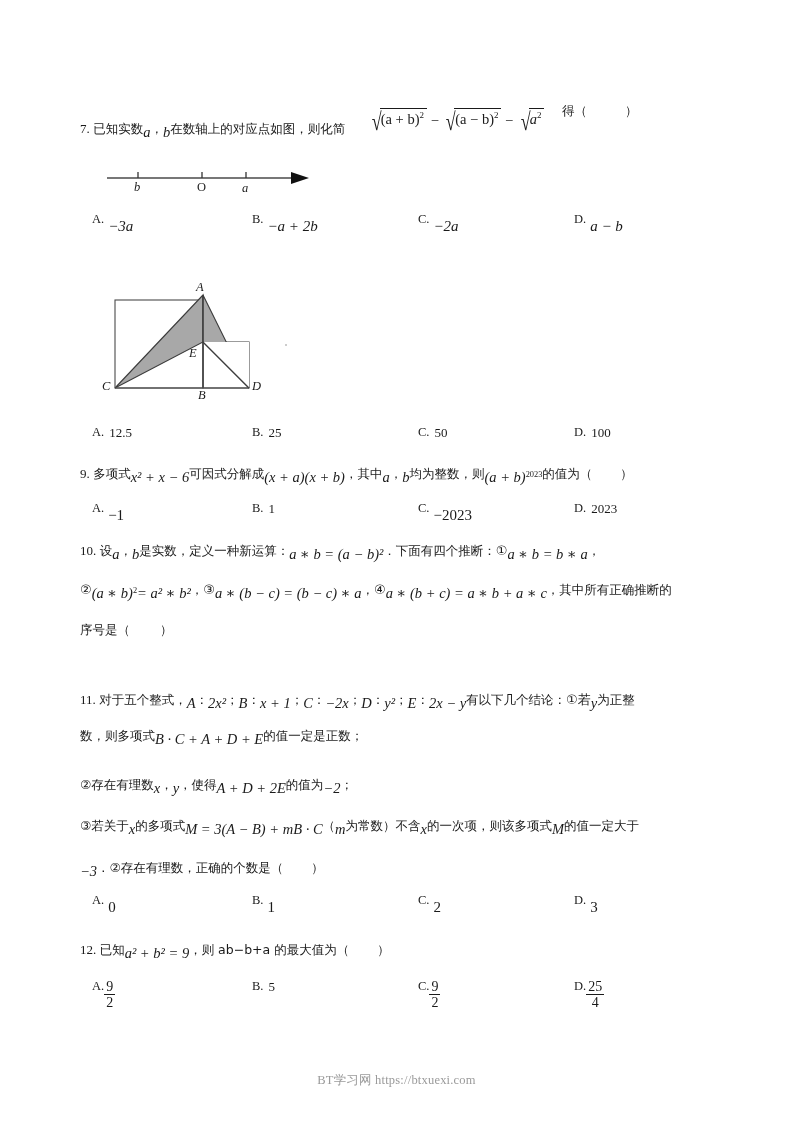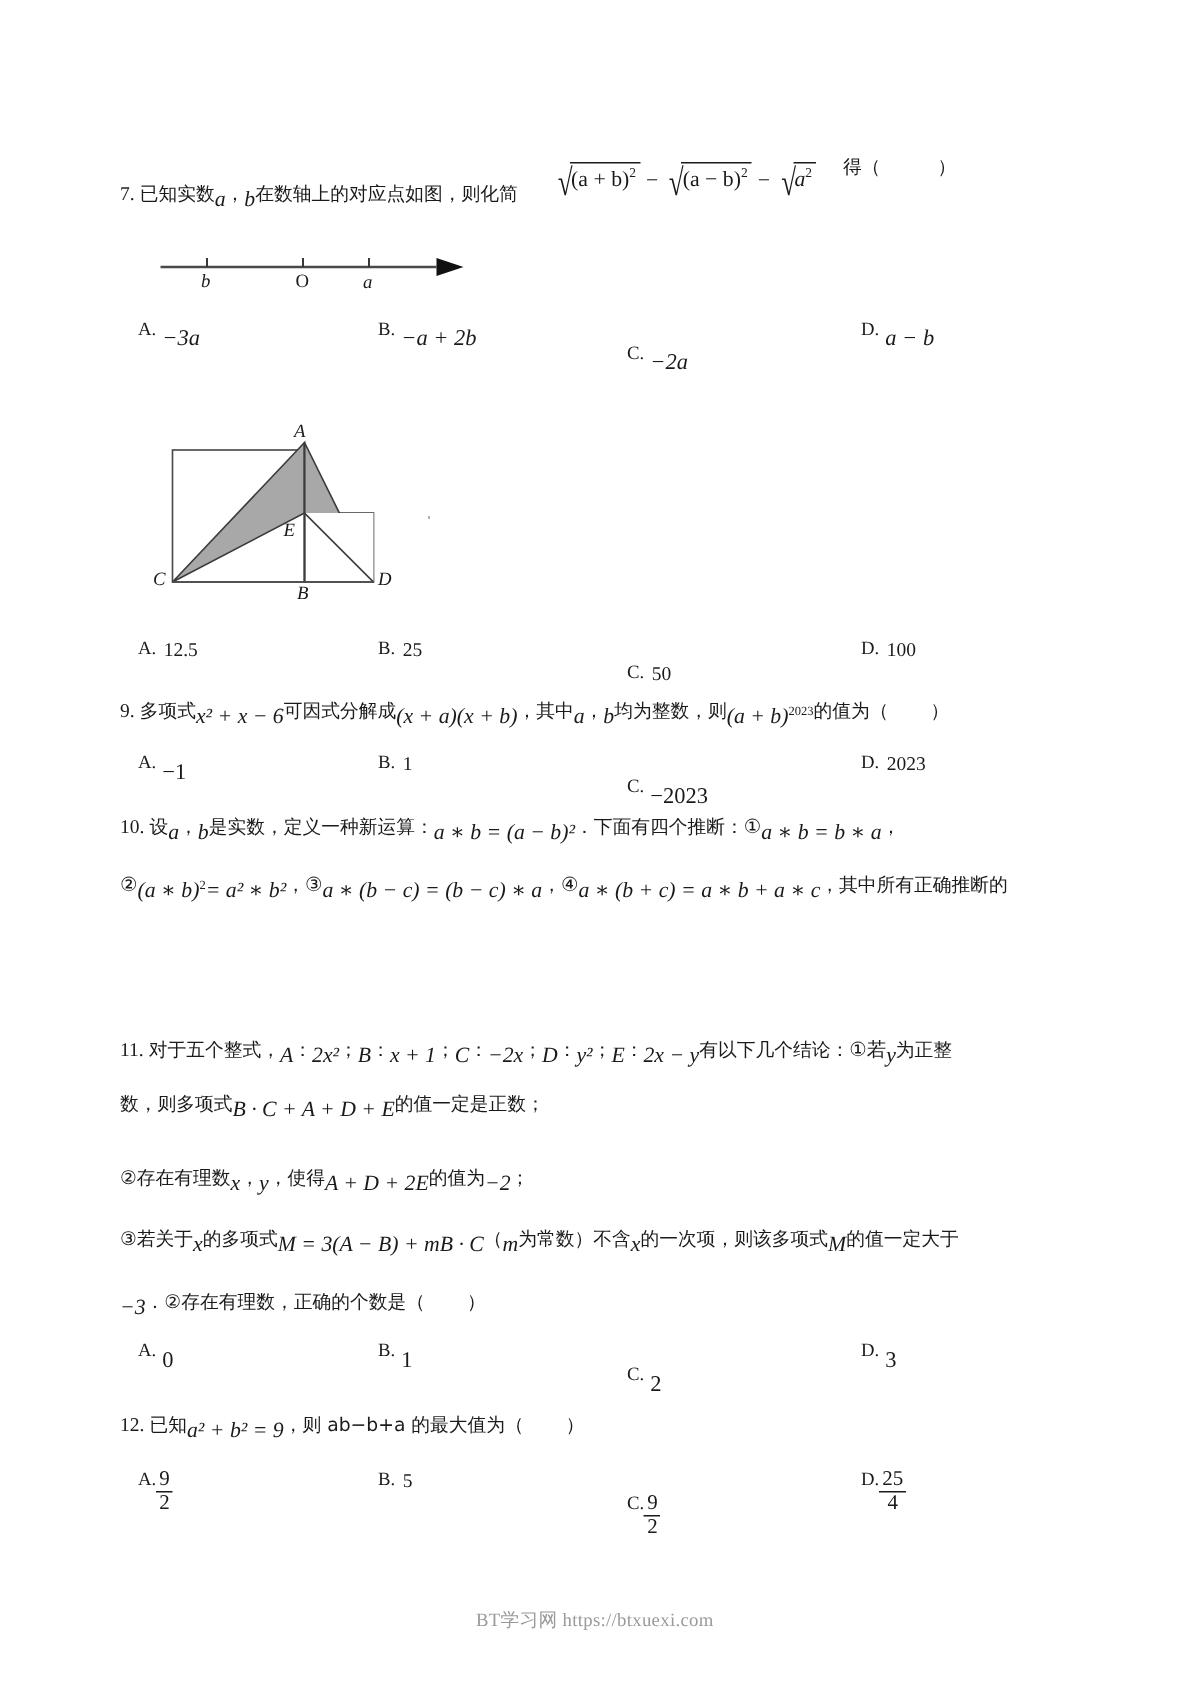--- a/index.html
+++ b/index.html
@@ -86,21 +86,21 @@
     font-family: "Liberation Serif", "DejaVu Serif", serif;
     font-size: 15px;
   }
   .opt .val.plain {
     vertical-align: top;
     font-size: 13px;
     margin-left: 5px;
   }
   .opt.c1 { left: 12px; }
   .opt.c2 { left: 172px; }
-  .opt.c3 { left: 338px; margin-top: 16px; }
+  .opt.c3 { left: 338px; }
   .opt.c4 { left: 494px; }
 
   
   .circnum {
     font-family: "DejaVu Sans", sans-serif;
     font-size: 13px;
   }
 
   
   .frac {
@@ -256,20 +256,23 @@
 
   <div class="q" style="top:541px;">
     <span class="qnum">10.</span>
     <span class="cn">设</span><span class="mi sub-dip">a</span><span class="cn">，</span><span class="mi sub-dip">b</span><span class="cn">是实数，定义一种新运算：</span><span class="mi sub-dip">a ∗ b = (a − b)²</span><span class="cn">．下面有四个推断：</span><span class="circnum">①</span><span class="mi sub-dip">a ∗ b = b ∗ a</span><span class="cn">，</span>
   </div>
 
   <div class="q" style="top:580px;">
     <span class="circnum">②</span><span class="sub-dip"><span class="mi">(a ∗ b)</span><span class="sup">2</span><span class="mi">= a² ∗ b²</span></span><span class="cn">，</span><span class="circnum">③</span><span class="mi sub-dip">a ∗ (b − c) = (b − c) ∗ a</span><span class="cn">，</span><span class="circnum">④</span><span class="mi sub-dip">a ∗ (b + c) = a ∗ b + a ∗ c</span><span class="cn">，其中所有正确推断的</span>
   </div>
 
+  <div class="q" style="top:620px;">
+    <span class="cn">序号是（</span><span class="cn" style="padding-left:30px;">）</span>
+  </div>
 
 
   <div class="q" style="top:690px;">
     <span class="qnum">11.</span>
     <span class="cn">对于五个整式，</span><span class="mi sub-dip">A</span><span class="cn">：</span><span class="mi sub-dip">2x²</span><span class="cn">；</span><span class="mi sub-dip">B</span><span class="cn">：</span><span class="mi sub-dip">x + 1</span><span class="cn">；</span><span class="mi sub-dip">C</span><span class="cn">：</span><span class="mi sub-dip">−2x</span><span class="cn">；</span><span class="mi sub-dip">D</span><span class="cn">：</span><span class="mi sub-dip">y²</span><span class="cn">；</span><span class="mi sub-dip">E</span><span class="cn">：</span><span class="mi sub-dip">2x − y</span><span class="cn">有以下几个结论：</span><span class="circnum">①若</span><span class="mi sub-dip">y</span><span class="cn">为正整</span>
   </div>
 
   <div class="q" style="top:726px;">
     <span class="cn">数，则多项式</span><span class="mi sub-dip">B · C + A + D + E</span><span class="cn">的值一定是正数；</span>
   </div>

